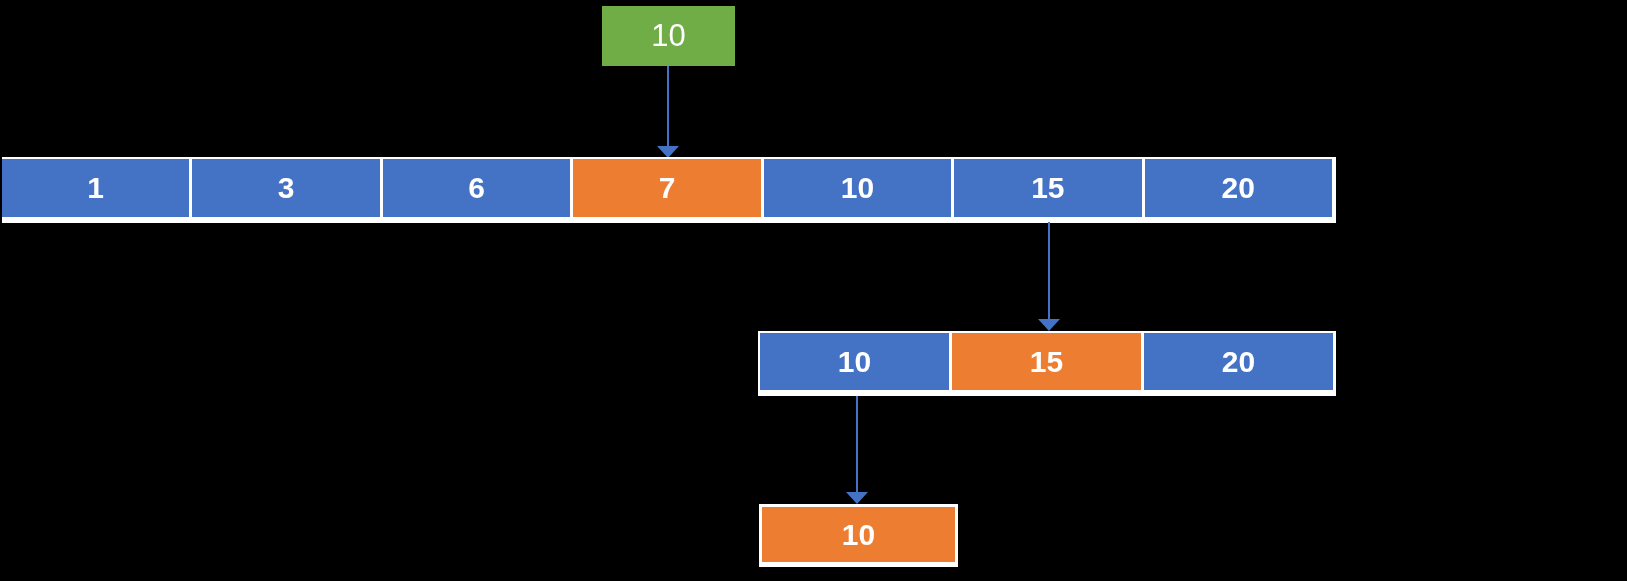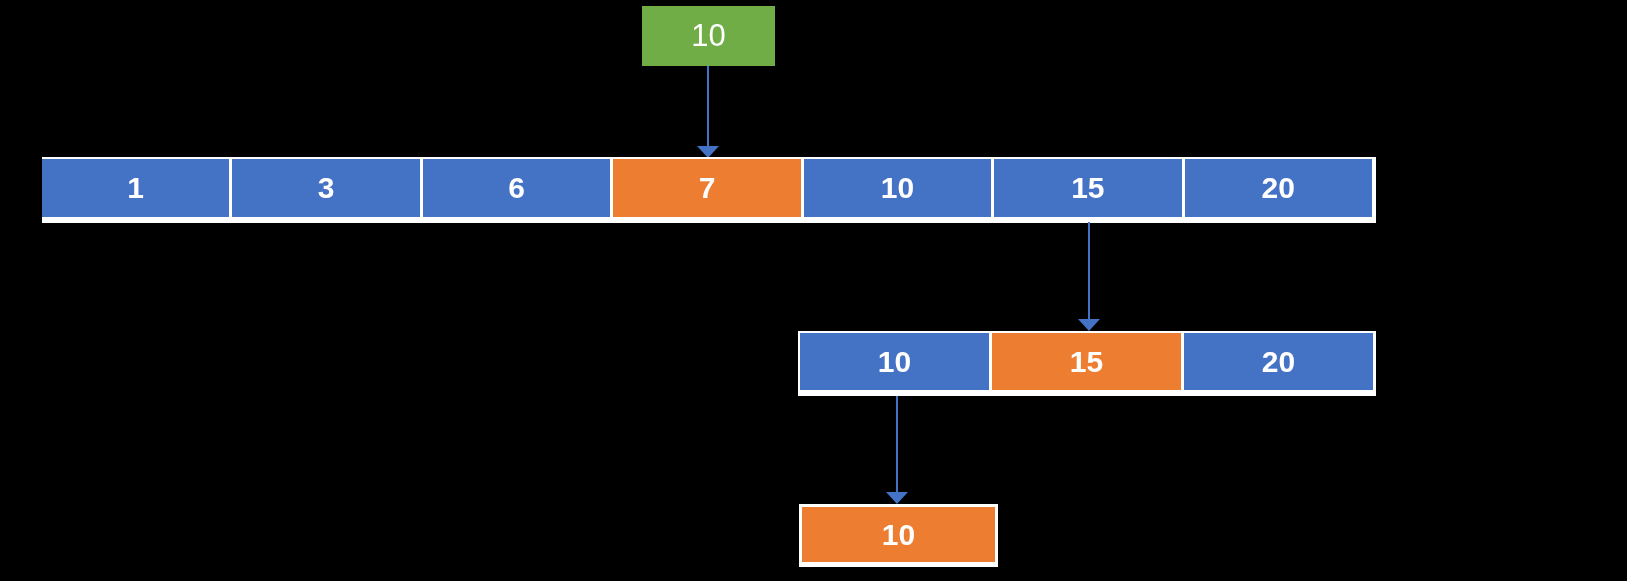--- a/index.html
+++ b/index.html
@@ -7,21 +7,20 @@
   body {
     width: 1627px; height: 581px;
     font-family: "Liberation Sans", sans-serif;
     overflow: hidden;
   }
   .canvas {
     position: relative;
     width: 1348px; height: 581px;
     background: #000;
     overflow: hidden;
-    margin-left: 40px;
   }
 
   
   .target-box {
     position: absolute;
     left: 602px; top: 6px;
     width: 133px; height: 60px;
     background: var(--target-green, #70AD47);
     color: var(--text-white, #fff);
     display: flex; align-items: center; justify-content: center;

